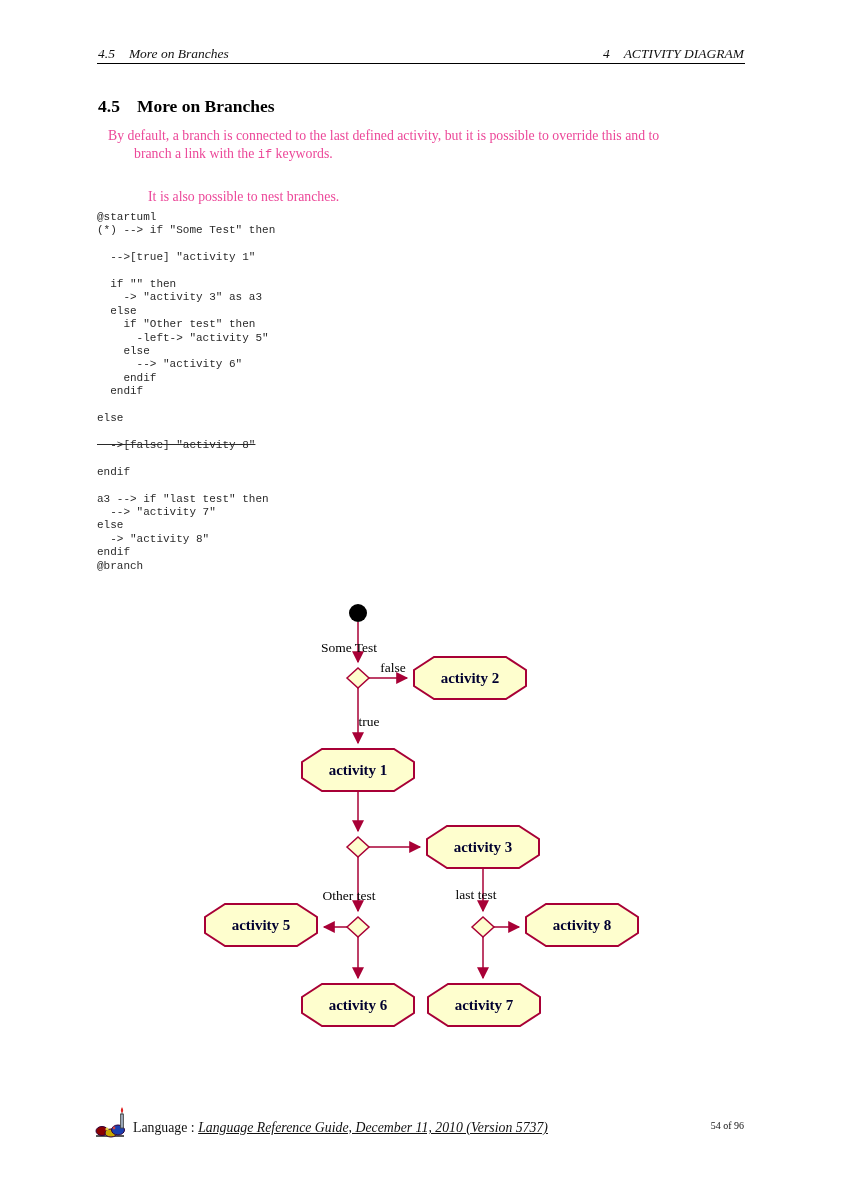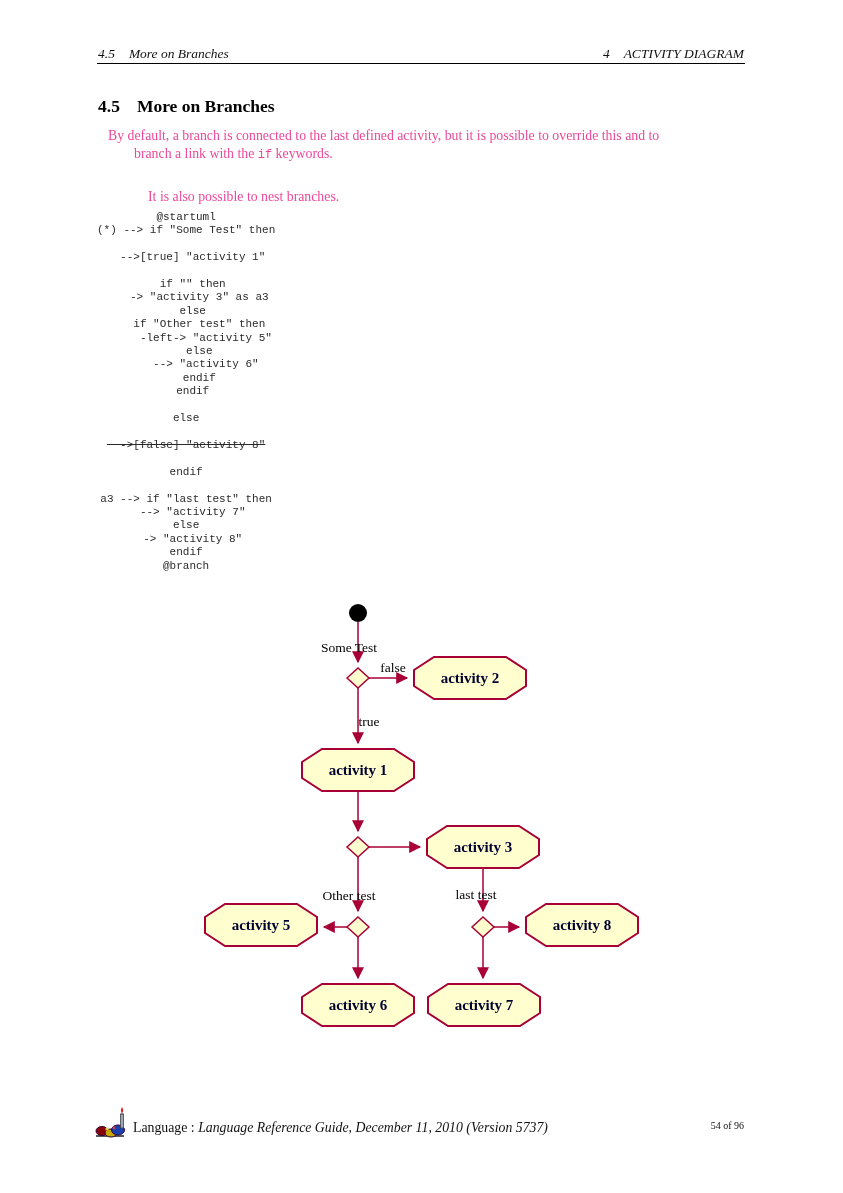--- a/index.html
+++ b/index.html
@@ -19,35 +19,35 @@
   .sec-heading .num{display:inline-block;margin-right:17px;}
   
   .body-line{font-size:13.8px;white-space:pre;color:#ec4899;}
   .p1l1{left:108px;top:128px;}
   .p1l2{left:134px;top:146px;}
   .p2{left:108px;top:189px;margin-left:40px;}
   .inline-code{font-family:"Liberation Mono", monospace;font-size:12px;}
   
   .codeblock{left:97px;top:211px;font-family:"Liberation Mono", monospace;
     font-size:11px;color:#2a2a2a;}
-  .code-line{height:13.42px;line-height:13.42px;white-space:pre;text-align:center;}
+  .code-line{height:13.42px;line-height:13.42px;white-space:pre;}
   .code-line.struck{text-decoration:line-through;}
   
   .diagram{left:0;top:590px;}
   .edge{stroke:#A80036;stroke-width:1.5;fill:none;}
   .node{fill:#FEFECE;stroke:#A80036;stroke-width:2;}
   .diamond{fill:#FEFECE;stroke:#A80036;stroke-width:1.5;}
   .node-label{font-family:"Liberation Serif", serif;font-size:15px;font-weight:600;
     fill:#000030;text-anchor:middle;}
   .edge-label{font-family:"Liberation Serif", serif;font-size:13.5px;fill:#000;
     text-anchor:middle;}
   
   .footer-logo{left:94px;top:1106px;}
   .footer-text{left:133px;top:1120px;font-size:13.8px;color:#111;white-space:pre;}
-  .footer-text .italic{font-style:italic;}
+  .footer-text .italic{font-style:italic;text-decoration:underline;}
   .footer-page{right:99px;top:1120px;font-size:10px;color:#111;}
 </style>
 </head>
 <body>
 
 <div class="abs hdr hdr-left">
   <span class="num">4.5</span><span>More on Branches</span>
 </div>
 <div class="abs hdr hdr-right">
   <span class="num">4</span><span>ACTIVITY DIAGRAM</span>

